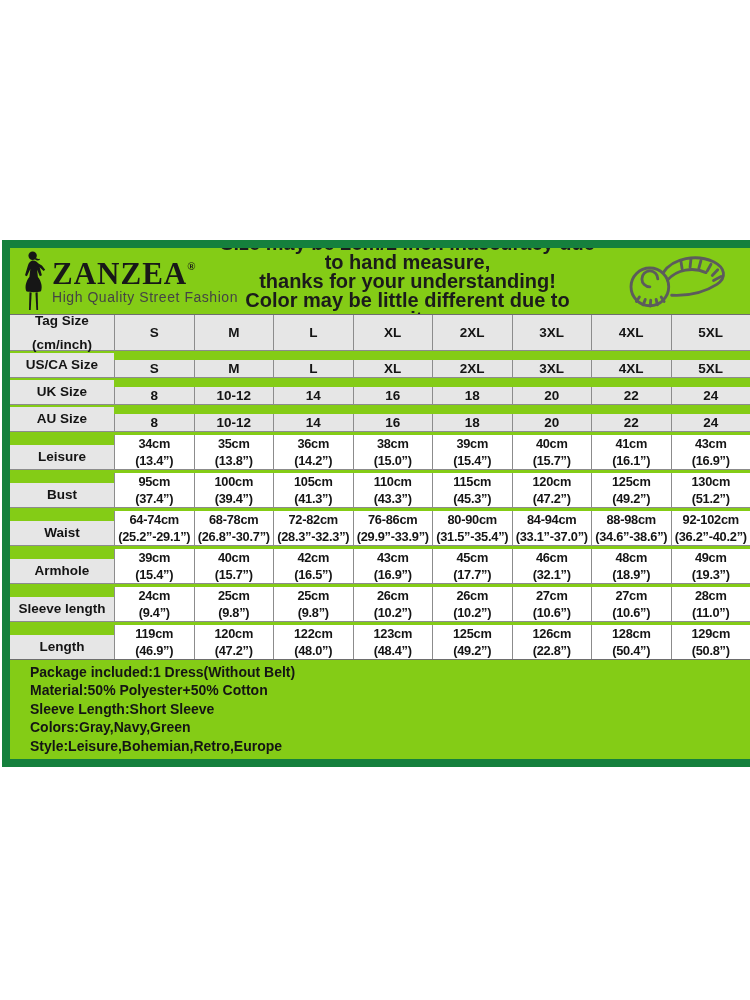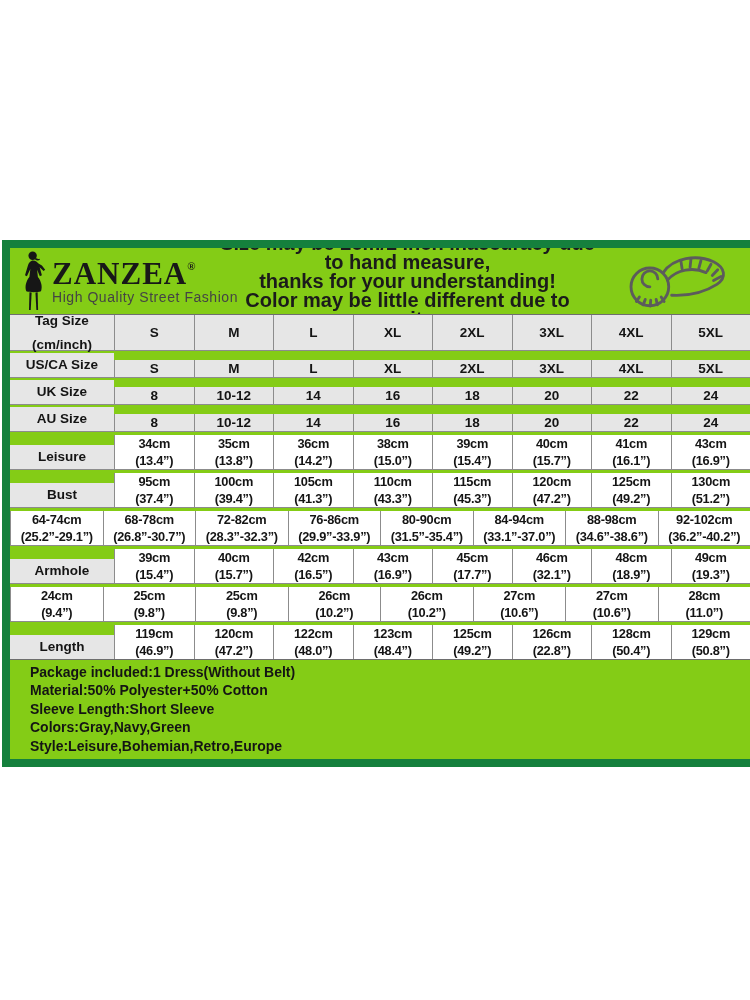--- a/index.html
+++ b/index.html
@@ -175,20 +175,21 @@
         <div class="cell">115cm
 (45.3”)</div>
         <div class="cell">120cm
 (47.2”)</div>
         <div class="cell">125cm
 (49.2”)</div>
         <div class="cell">130cm
 (51.2”)</div>
       </div>
       <div class="trow r-measure">
+        <div class="lcell">Waist</div>
         <div class="cell">64-74cm
 (25.2”-29.1”)</div>
         <div class="cell">68-78cm
 (26.8”-30.7”)</div>
         <div class="cell">72-82cm
 (28.3”-32.3”)</div>
         <div class="cell">76-86cm
 (29.9”-33.9”)</div>
         <div class="cell">80-90cm
 (31.5”-35.4”)</div>
@@ -212,20 +213,21 @@
         <div class="cell">45cm
 (17.7”)</div>
         <div class="cell">46cm
 (32.1”)</div>
         <div class="cell">48cm
 (18.9”)</div>
         <div class="cell">49cm
 (19.3”)</div>
       </div>
       <div class="trow r-measure">
+        <div class="lcell">Sleeve length</div>
         <div class="cell">24cm
 (9.4”)</div>
         <div class="cell">25cm
 (9.8”)</div>
         <div class="cell">25cm
 (9.8”)</div>
         <div class="cell">26cm
 (10.2”)</div>
         <div class="cell">26cm
 (10.2”)</div>

